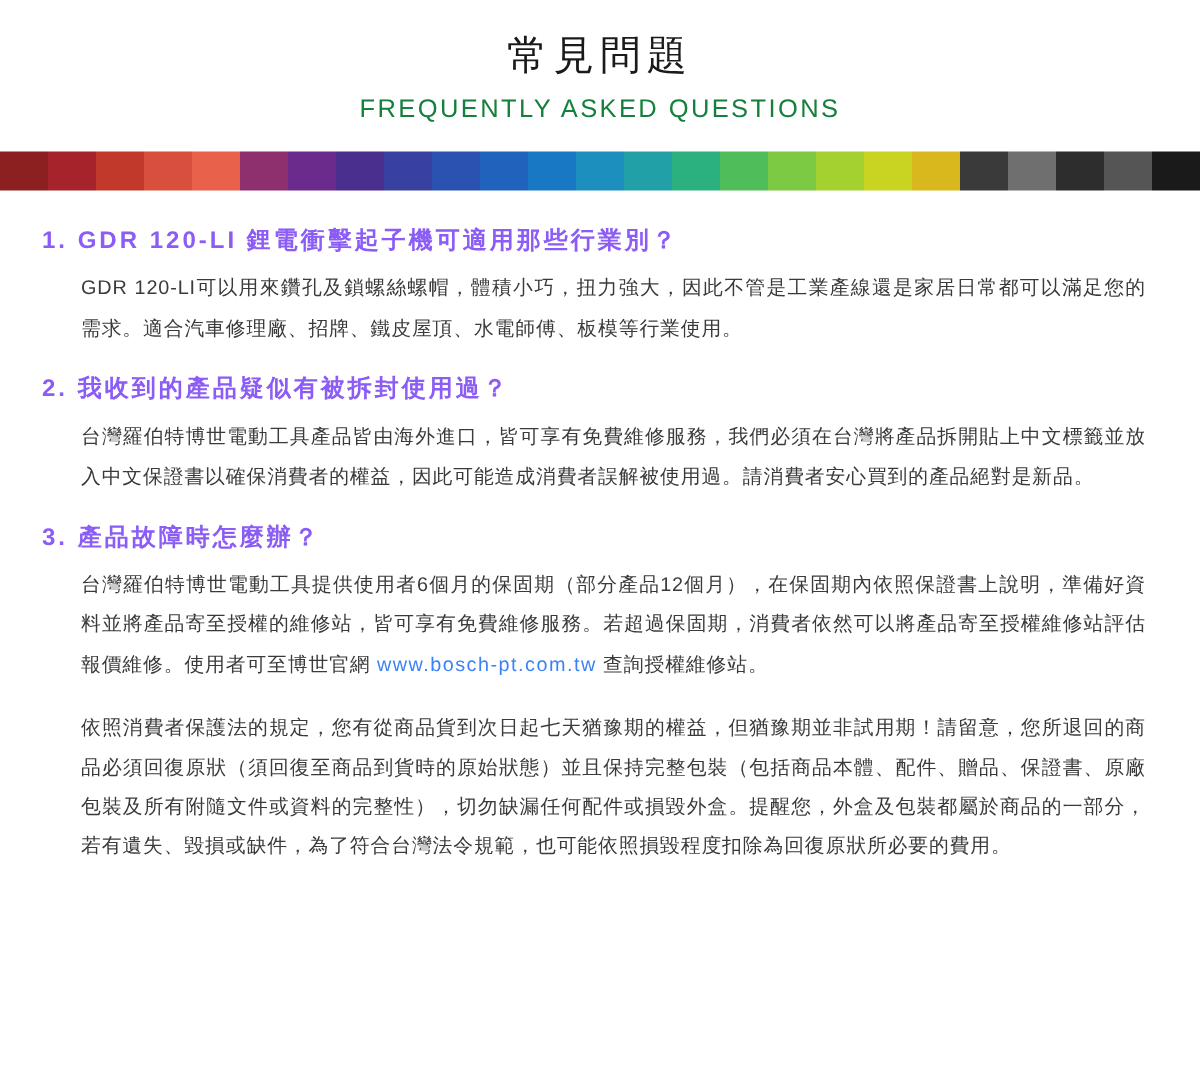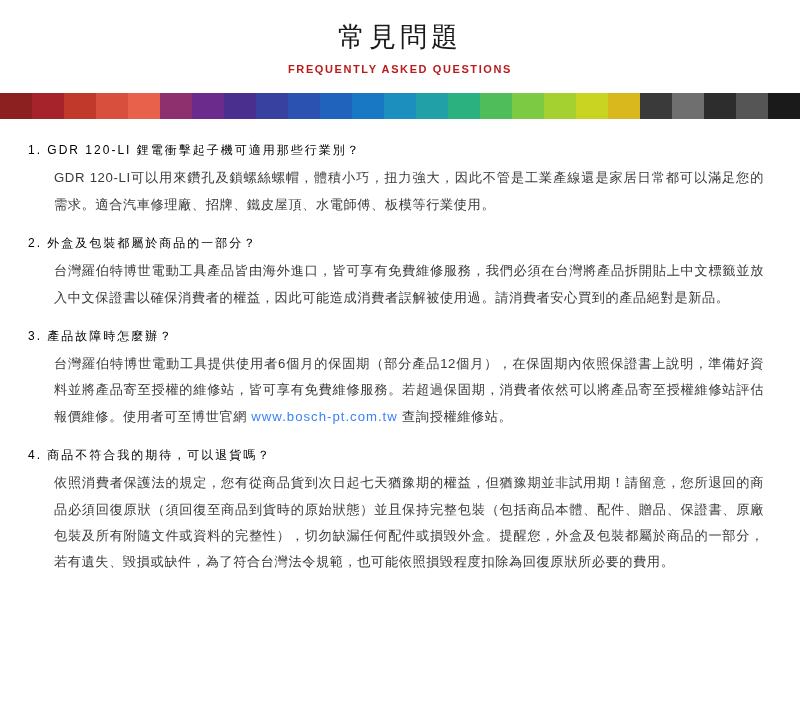--- a/index.html
+++ b/index.html
@@ -29,24 +29,24 @@
   .header-title {
     font-size: 27px;
     letter-spacing: 4px;
     color: #1a1a1a;
     font-weight: normal;
     margin: 0;
     line-height: 1.2;
   }
   .header-subtitle {
     margin: 10px 0 0 0;
-    font-size: 11px;
+    font-size: 17px;
     letter-spacing: 1.6px;
-    color: #b91c1c;
-    font-weight: bold;
+    color: #15803d;
+    font-weight: normal;
   }
 
   
   .colorbar {
     margin-top: 18px;
     width: 100%;
     height: 26px;
     display: flex;
   }
   .colorbar span {
@@ -57,24 +57,24 @@
 
   
   .faq {
     padding: 22px 28px 0 28px;
     box-sizing: border-box;
   }
   .faq-item {
     margin-bottom: 16px;
   }
   .faq-q {
-    font-size: 12px;
-    font-weight: normal;
+    font-size: 16px;
+    font-weight: bold;
     letter-spacing: 2px;
-    color: #000000;
+    color: #8b5cf6;
     line-height: 1.5;
     margin: 0 0 6px 0;
   }
   .faq-a {
     font-size: 13.2px;
     line-height: 2.0;
     color: #3a3a3a;
     letter-spacing: 0.6px;
     margin: 0 0 0 26px;
     text-align: justify;
@@ -129,35 +129,31 @@
       <div class="faq-q">
         <span>1.</span>
         <span>GDR 120-LI 鋰電衝擊起子機可適用那些行業別？</span>
       </div>
       <p class="faq-a">GDR 120-LI可以用來鑽孔及鎖螺絲螺帽，體積小巧，扭力強大，因此不管是工業產線還是家居日常都可以滿足您的需求。適合汽車修理廠、招牌、鐵皮屋頂、水電師傅、板模等行業使用。</p>
     </div>
 
     <div class="faq-item">
       <div class="faq-q">
         <span>2.</span>
-        <span>外盒及包裝都屬於商品的一部分？</span>
+        <span>我收到的產品疑似有被拆封使用過？</span>
       </div>
       <p class="faq-a">台灣羅伯特博世電動工具產品皆由海外進口，皆可享有免費維修服務，我們必須在台灣將產品拆開貼上中文標籤並放入中文保證書以確保消費者的權益，因此可能造成消費者誤解被使用過。請消費者安心買到的產品絕對是新品。</p>
     </div>
 
     <div class="faq-item">
       <div class="faq-q">
         <span>3.</span>
         <span>產品故障時怎麼辦？</span>
       </div>
       <p class="faq-a"><span>台灣羅伯特博世電動工具提供使用者6個月的保固期（部分產品12個月），在保固期內依照保證書上說明，準備好資料並將產品寄至授權的維修站，皆可享有免費維修服務。若超過保固期，消費者依然可以將產品寄至授權維修站評估報價維修。使用者可至博世官網 </span><span class="link">www.bosch-pt.com.tw</span><span> 查詢授權維修站。</span></p>
     </div>
 
     <div class="faq-item">
-      <div class="faq-q">
-        <span>4.</span>
-        <span>商品不符合我的期待，可以退貨嗎？</span>
-      </div>
       <p class="faq-a">依照消費者保護法的規定，您有從商品貨到次日起七天猶豫期的權益，但猶豫期並非試用期！請留意，您所退回的商品必須回復原狀（須回復至商品到貨時的原始狀態）並且保持完整包裝（包括商品本體、配件、贈品、保證書、原廠包裝及所有附隨文件或資料的完整性），切勿缺漏任何配件或損毀外盒。提醒您，外盒及包裝都屬於商品的一部分，若有遺失、毀損或缺件，為了符合台灣法令規範，也可能依照損毀程度扣除為回復原狀所必要的費用。</p>
     </div>
 
   </div>
 </div>
 
 </body></html>

